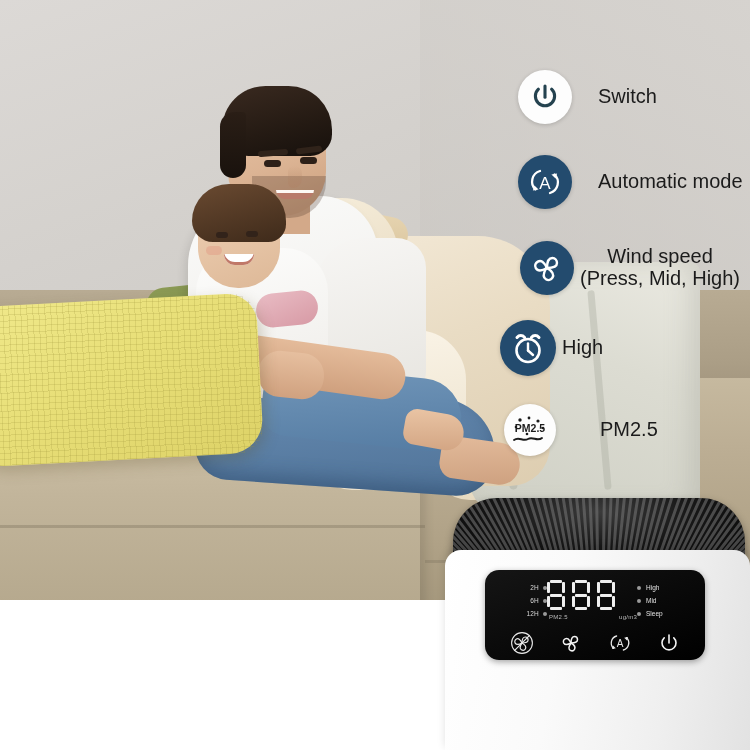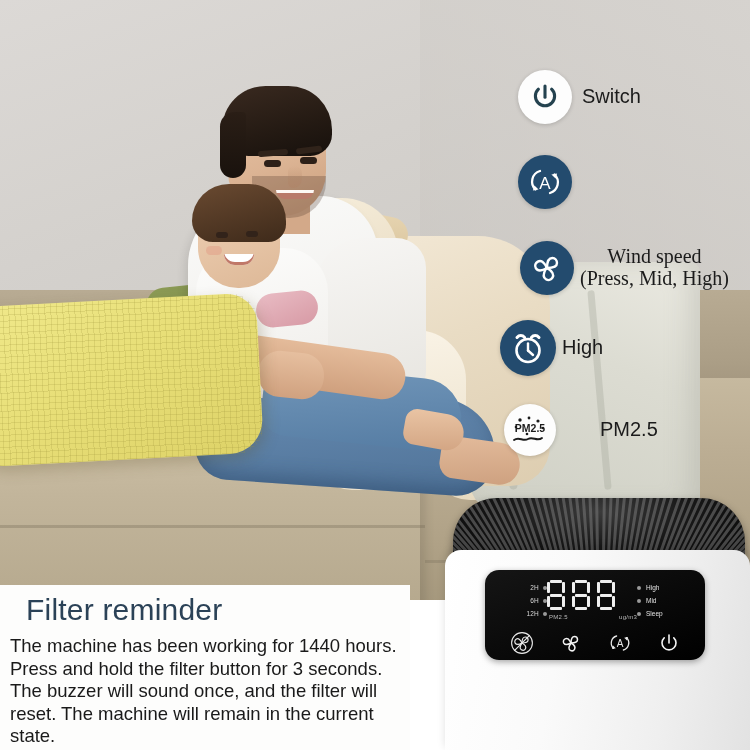--- a/index.html
+++ b/index.html
@@ -169,26 +169,26 @@
   .btn-row{position:absolute;left:0;top:56px;width:220px;height:34px;display:flex;align-items:center;
         justify-content:space-around;padding:0 12px;box-sizing:border-box;}
   .pbtn{width:24px;height:24px;display:block;}
 
   
   .feature{position:absolute;display:flex;align-items:center;}
   .badge{width:54px;height:54px;border-radius:50%;flex:0 0 auto;display:flex;align-items:center;justify-content:center;
         box-shadow:0 1px 4px rgba(0,0,0,.18);}
   .badge.navy{background:#234b6e;}
   .badge.white{background:#fdfdfd;}
-  .flabel{margin-left:10px;color:#1b1b1b;font-size:20px;line-height:1.08;white-space:nowrap;}
+  .flabel{margin-left:26px;color:#1b1b1b;font-size:20px;line-height:1.08;white-space:nowrap;}
   .flabel .sub{display:block;font-size:20px;}
 
   #f-switch{left:518px;top:70px;}
   #f-auto{left:518px;top:155px;}
-  #f-wind{left:520px;top:241px;font-family:Liberation Serif, serif;}
+  #f-wind{left:520px;top:241px;}
   #f-timed{left:500px;top:320px;}
   #f-pm{left:504px;top:404px;}
 
   #f-wind .flabel,#f-timed .flabel{margin-left:6px;text-align:center;}
   #f-pm .flabel{margin-left:44px;}
   #f-pm .badge{width:52px;height:52px;}
   #f-timed .badge{width:56px;height:56px;}
 
   
   .info{position:absolute;left:0;top:585px;width:410px;height:165px;background:#fdfdfc;}
@@ -275,20 +275,23 @@
 
   <div class="feature" id="f-auto">
     <div class="badge navy">
       <svg width="38" height="38" viewBox="0 0 38 38" aria-hidden="true">
         <path d="M9.5 26.5A11 11 0 0 1 14 8" fill="none" stroke="#fff" stroke-width="2.3" stroke-linecap="round"></path>
         <path d="M28.5 11.5A11 11 0 0 1 24 30" fill="none" stroke="#fff" stroke-width="2.3" stroke-linecap="round"></path>
         <polygon points="8.4,22.5 12.6,26.4 6.9,27.6" fill="#fff"></polygon>
         <polygon points="29.6,15.5 25.4,11.6 31.1,10.4" fill="#fff"></polygon>
         <text x="19" y="26" font-family="Liberation Sans, sans-serif" font-size="17" fill="#fff" text-anchor="middle">A</text>
       </svg>
+    </div>
+    <div class="flabel">
+      <span>Automatic mode</span>
     </div>
   </div>
 
   <div class="feature" id="f-wind">
     <div class="badge navy">
       <svg width="38" height="38" viewBox="0 0 38 38" aria-hidden="true">
         <g fill="none" stroke="#fff" stroke-width="2.4">
           <path d="M19 19c0-6.5 2-10 5.4-10 2.8 0 4.6 2.2 4.6 5 0 3.6-3.6 5-10 5z"></path>
           <path d="M19 19c5.6 3.2 7.2 6.8 5.5 9.7-1.4 2.4-4.2 2.9-6.6 1.5-3.1-1.8-2.8-5.6.4-11.2z"></path>
           <path d="M19 19c-5.6 3.2-9.5 3-11.2.1-1.4-2.4-.4-5.1 2-6.5 3.1-1.8 6.1 0 9.3 6.4z"></path>
@@ -494,18 +497,14 @@
         <div class="pbtn">
           <svg class="pbtn" viewBox="0 0 24 24" aria-hidden="true">
             <path d="M7.2 6.8a7 7 0 1 0 9.6 0" fill="none" stroke="#f4f4f4" stroke-width="1.6" stroke-linecap="round"></path>
             <line x1="12" y1="4" x2="12" y2="12" stroke="#f4f4f4" stroke-width="1.6" stroke-linecap="round"></line>
           </svg>
         </div>
       </div>
     </div>
   </div>
 
-  <div class="info">
-    <div class="info-title">Filter reminder</div>
-    <div class="info-body">The machine has been working for 1440 hours. Press and hold the filter button for 3 seconds. The buzzer will sound once, and the filter will reset. The machine will remain in the current state.</div>
-  </div>
 
 </div>
 
 </body></html>

